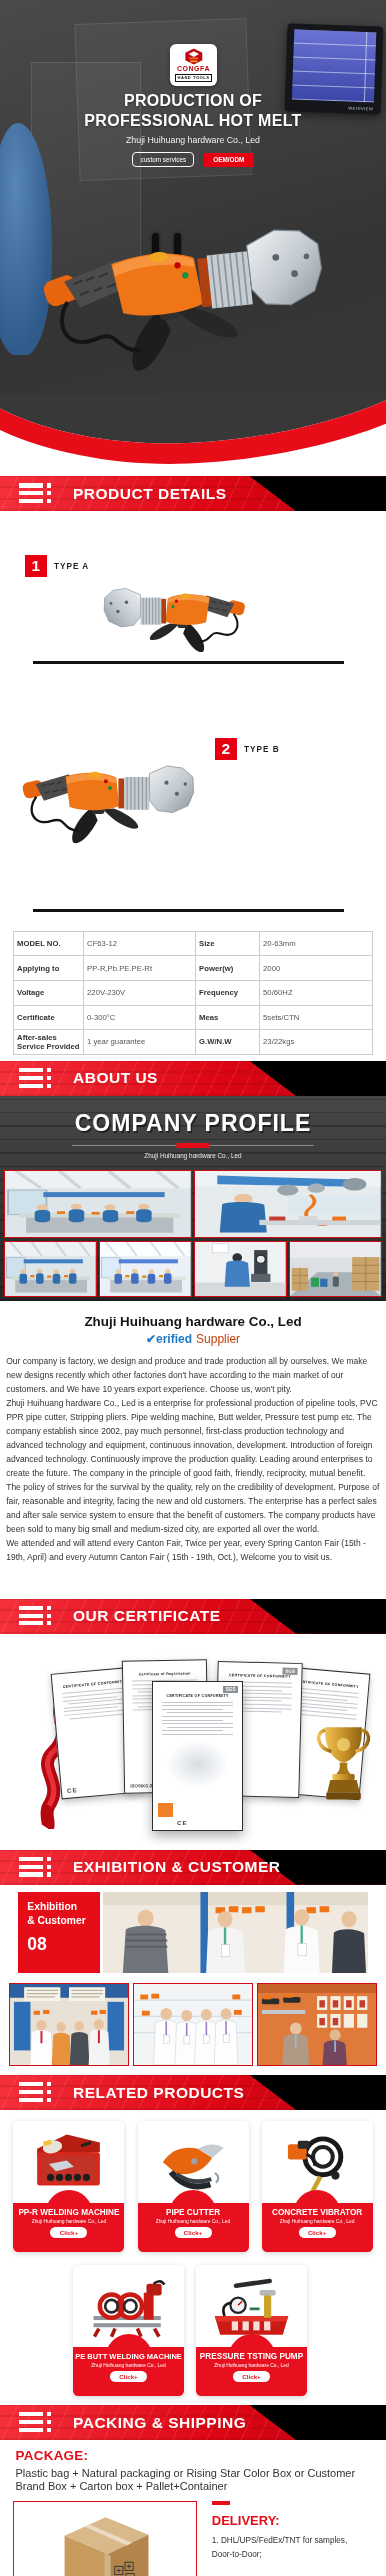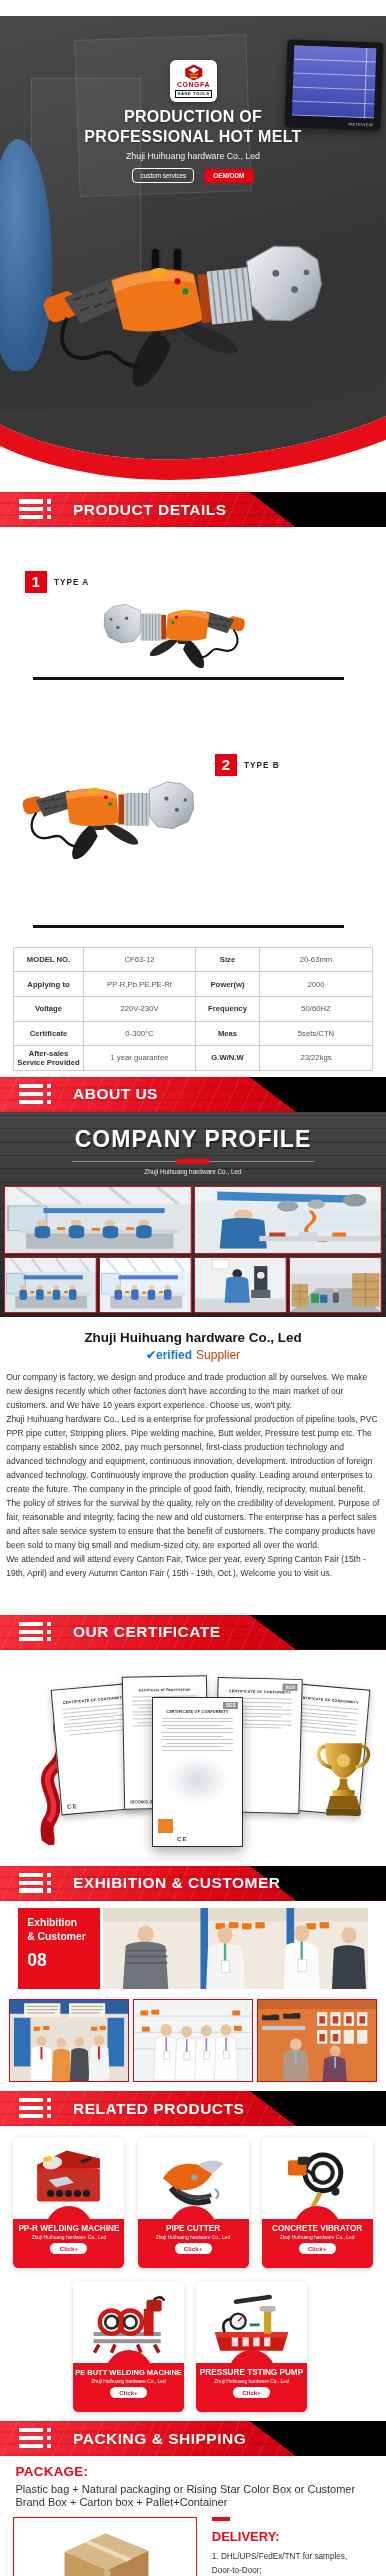--- a/index.html
+++ b/index.html
@@ -2,21 +2,21 @@
 <html style="font-size:8.2px"><head>
 <meta charset="utf-8">
 <style>
   html,body{margin:0;padding:0;background:#fff;}
   body{font-family:"Liberation Sans",sans-serif;color:#333;}
   .page{position:relative;width:386px;height:2997px;margin:0 auto;overflow:hidden;background:#fff;}
   svg{display:block;}
   h1,h2,h3,p{margin:0;}
 
   
-  .hero{position:relative;height:466px;background:linear-gradient(165deg,#4a4a4a,#343434 60%,#383838);overflow:hidden;margin-top:16px;}
+  .hero{position:relative;height:466px;background:linear-gradient(165deg,#4a4a4a,#343434 60%,#383838);overflow:hidden;}
   .gpanel{position:absolute;border:1px solid rgba(255,255,255,.10);background:rgba(255,255,255,.04);}
   .gp1{left:77px;top:20.6px;width:170px;height:155px;transform:rotate(-2deg);}
   .gp2{left:31px;top:62px;width:108px;height:222px;}
   .doorhandle{position:absolute;width:7.2px;height:64px;background:#0e0e0e;border-radius:4.6px;box-shadow:0 0 3.1px rgba(0,0,0,.6);}
   .dh1{left:152px;top:233px;}  .dh2{left:174px;top:233px;}
   .worker{position:absolute;left:-11.3px;top:123px;width:63px;height:232px;background:radial-gradient(ellipse at 42% 28%,#5a8cc0,#2e5e92 72%);border-radius:46% 54% 42% 42%;opacity:.92;}
   .screen{position:absolute;right:4.1px;top:25px;width:96px;height:88px;background:#15161a;border-radius:4.1px;transform:rotate(2deg);box-shadow:0 3.1px 9.3px rgba(0,0,0,.5);}
   .scr-in{position:absolute;left:6.7px;top:6.2px;right:6.7px;bottom:12.4px;
     background:repeating-linear-gradient(90deg,rgba(255,255,255,.55) 0 0.5px,transparent 0.5px 18px),
                repeating-linear-gradient(0deg,rgba(255,255,255,.5) 0 0.5px,transparent 0.5px 14px),
@@ -56,21 +56,21 @@
   .tb .numbox{left:215px;top:73px;} .tb .typelabel{left:244px;top:80px;}
   .machA{position:absolute;left:103px;top:58px;width:149px;height:86px;}
   .machB{position:absolute;left:14.4px;top:77px;width:181px;height:105px;}
   .mirror{transform:scaleX(-1);}
   .blackline{position:absolute;left:33px;width:311px;height:2.6px;background:#111;}
   .ta .blackline{top:150px;} .tb .blackline{top:244px;}
 
   
   .tablewrap{margin:18.5px 13px 0;}
   .ptable{width:100%;border-collapse:collapse;table-layout:fixed;}
-  .ptable td{border:0.5px solid #ccc;height:21.6px;text-align:center;font-size:7.7px;padding:1px 3.1px;}
+  .ptable td{border:0.5px solid #ccc;height:21.6px;font-size:7.7px;padding:1px 3.1px;}
   td.plabel{font-weight:700;color:#333;}
   td.pval{color:#555;}
   .profilewrap{height:205px;background:repeating-linear-gradient(0deg,rgba(0,0,0,.22) 0 1.5px,transparent 1.5px 13.4px),linear-gradient(180deg,#474747,#262626);overflow:hidden;}
   .ptitle{margin-top:14.4px;text-align:center;color:#fff;font-size:23px;font-weight:800;letter-spacing:1px;text-shadow:1.5px 1.5px 0 rgba(0,0,0,.45);}
   .pdivider{position:relative;width:242px;height:5.2px;margin:5.2px auto 0;}
   .pdivider::before{content:"";position:absolute;left:0;right:0;top:2.1px;height:1px;background:#8a8a8a;}
   .pdivider::after{content:"";position:absolute;left:50%;top:0;transform:translateX(-50%);width:33px;height:5.2px;background:#e60d18;}
   .psub{margin-top:4.1px;text-align:center;color:#e8e8e8;font-size:6.4px;}
   .pgrid{margin:11.3px 4.1px 0;}
   .prow{display:flex;gap:2.6px;}

